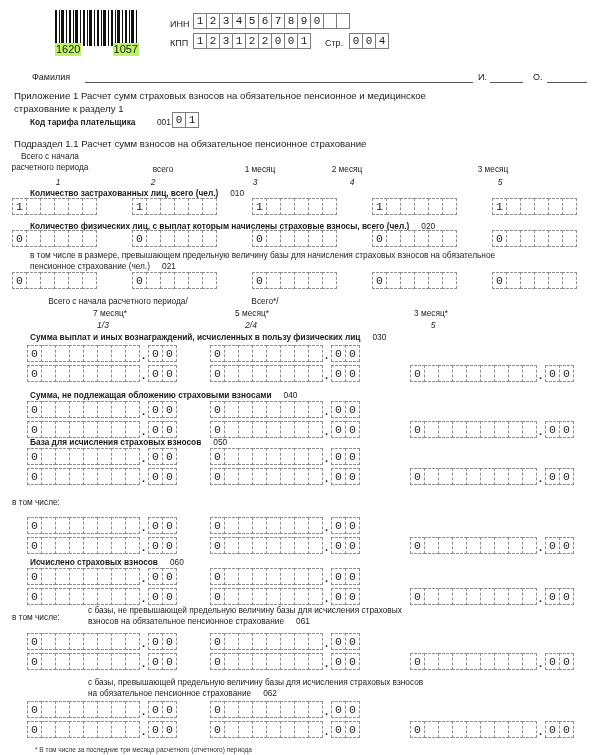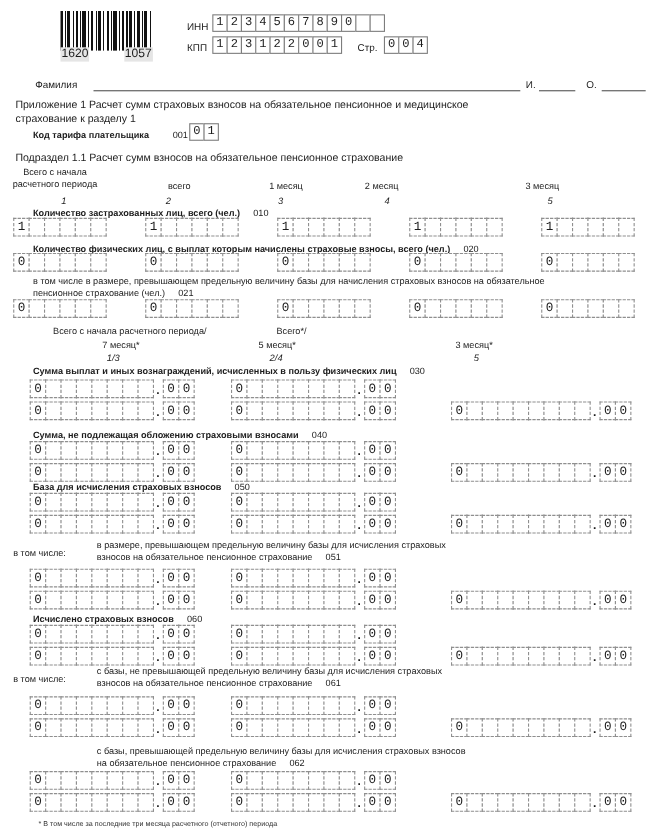--- a/index.html
+++ b/index.html
@@ -18,21 +18,21 @@
   .hcell{display:inline-block;width:14px;height:16px;border:1px solid #7d7d7d;margin-right:-1px;text-align:center;
          font-family:"Liberation Mono",monospace;font-size:11px;line-height:14px;background:#fff}
   .cell{display:inline-block;width:15px;height:17px;border:1px dashed #8f8f8f;margin-right:-1px;text-align:center;
         font-family:"Liberation Mono",monospace;font-size:11.5px;line-height:15px;background:#fff}
   .fieldrow{position:absolute;left:0;width:600px;height:19px}
   .cgroup{position:absolute;top:0;display:flex}
   .mfield{position:absolute;top:0;display:flex}
   .dot{font-weight:bold;margin:0 3px;align-self:flex-end;font-size:11px;line-height:13px}
   .bars{height:36px;background:repeating-linear-gradient(90deg,#111 0 2px,#fff 2px 4px,#111 4px 5px,#fff 5px 6px,#111 6px 9px,#fff 9px 11px,#111 11px 12px,#fff 12px 14px)}
   .barnums{position:absolute;left:0;top:33px;width:100%;display:flex;justify-content:space-between;font-size:11px;line-height:13px}
-  .barnums span{background:#e5e5e5;padding:0 1px}
+  .barnums span{background:#bef264;padding:0 1px}
   .uline{border-bottom:1px solid #555;height:12px}
   .prefix{position:absolute;font-size:8.3px}
   .footnote{position:absolute;font-size:6.5px;color:#333}
 </style>
 </head>
 <body>
 
 <div class="page">
 
   <div class="abs" style="left:55px;top:10px;width:84px;height:48px">
@@ -471,23 +471,20 @@
         <span class="cell"></span>
         <span class="cell"></span>
         <span class="cell"></span>
         <span class="dot">.</span>
         <span class="cell">0</span>
         <span class="cell">0</span>
       </span>
     </div>
 
   <div class="prefix" style="left:12px;top:497px">в том числе:</div>
-  <div class="abs lbl" style="left:88px;top:490px;width:345px">
-    <span>в размере, превышающем предельную величину базы для исчисления страховых взносов на обязательное пенсионное страхование</span><span class="code">051</span>
-  </div>
   <div class="fieldrow" style="top:517px">
       <span class="mfield" style="left: 27px;">
         <span class="cell">0</span>
         <span class="cell"></span>
         <span class="cell"></span>
         <span class="cell"></span>
         <span class="cell"></span>
         <span class="cell"></span>
         <span class="cell"></span>
         <span class="cell"></span>

